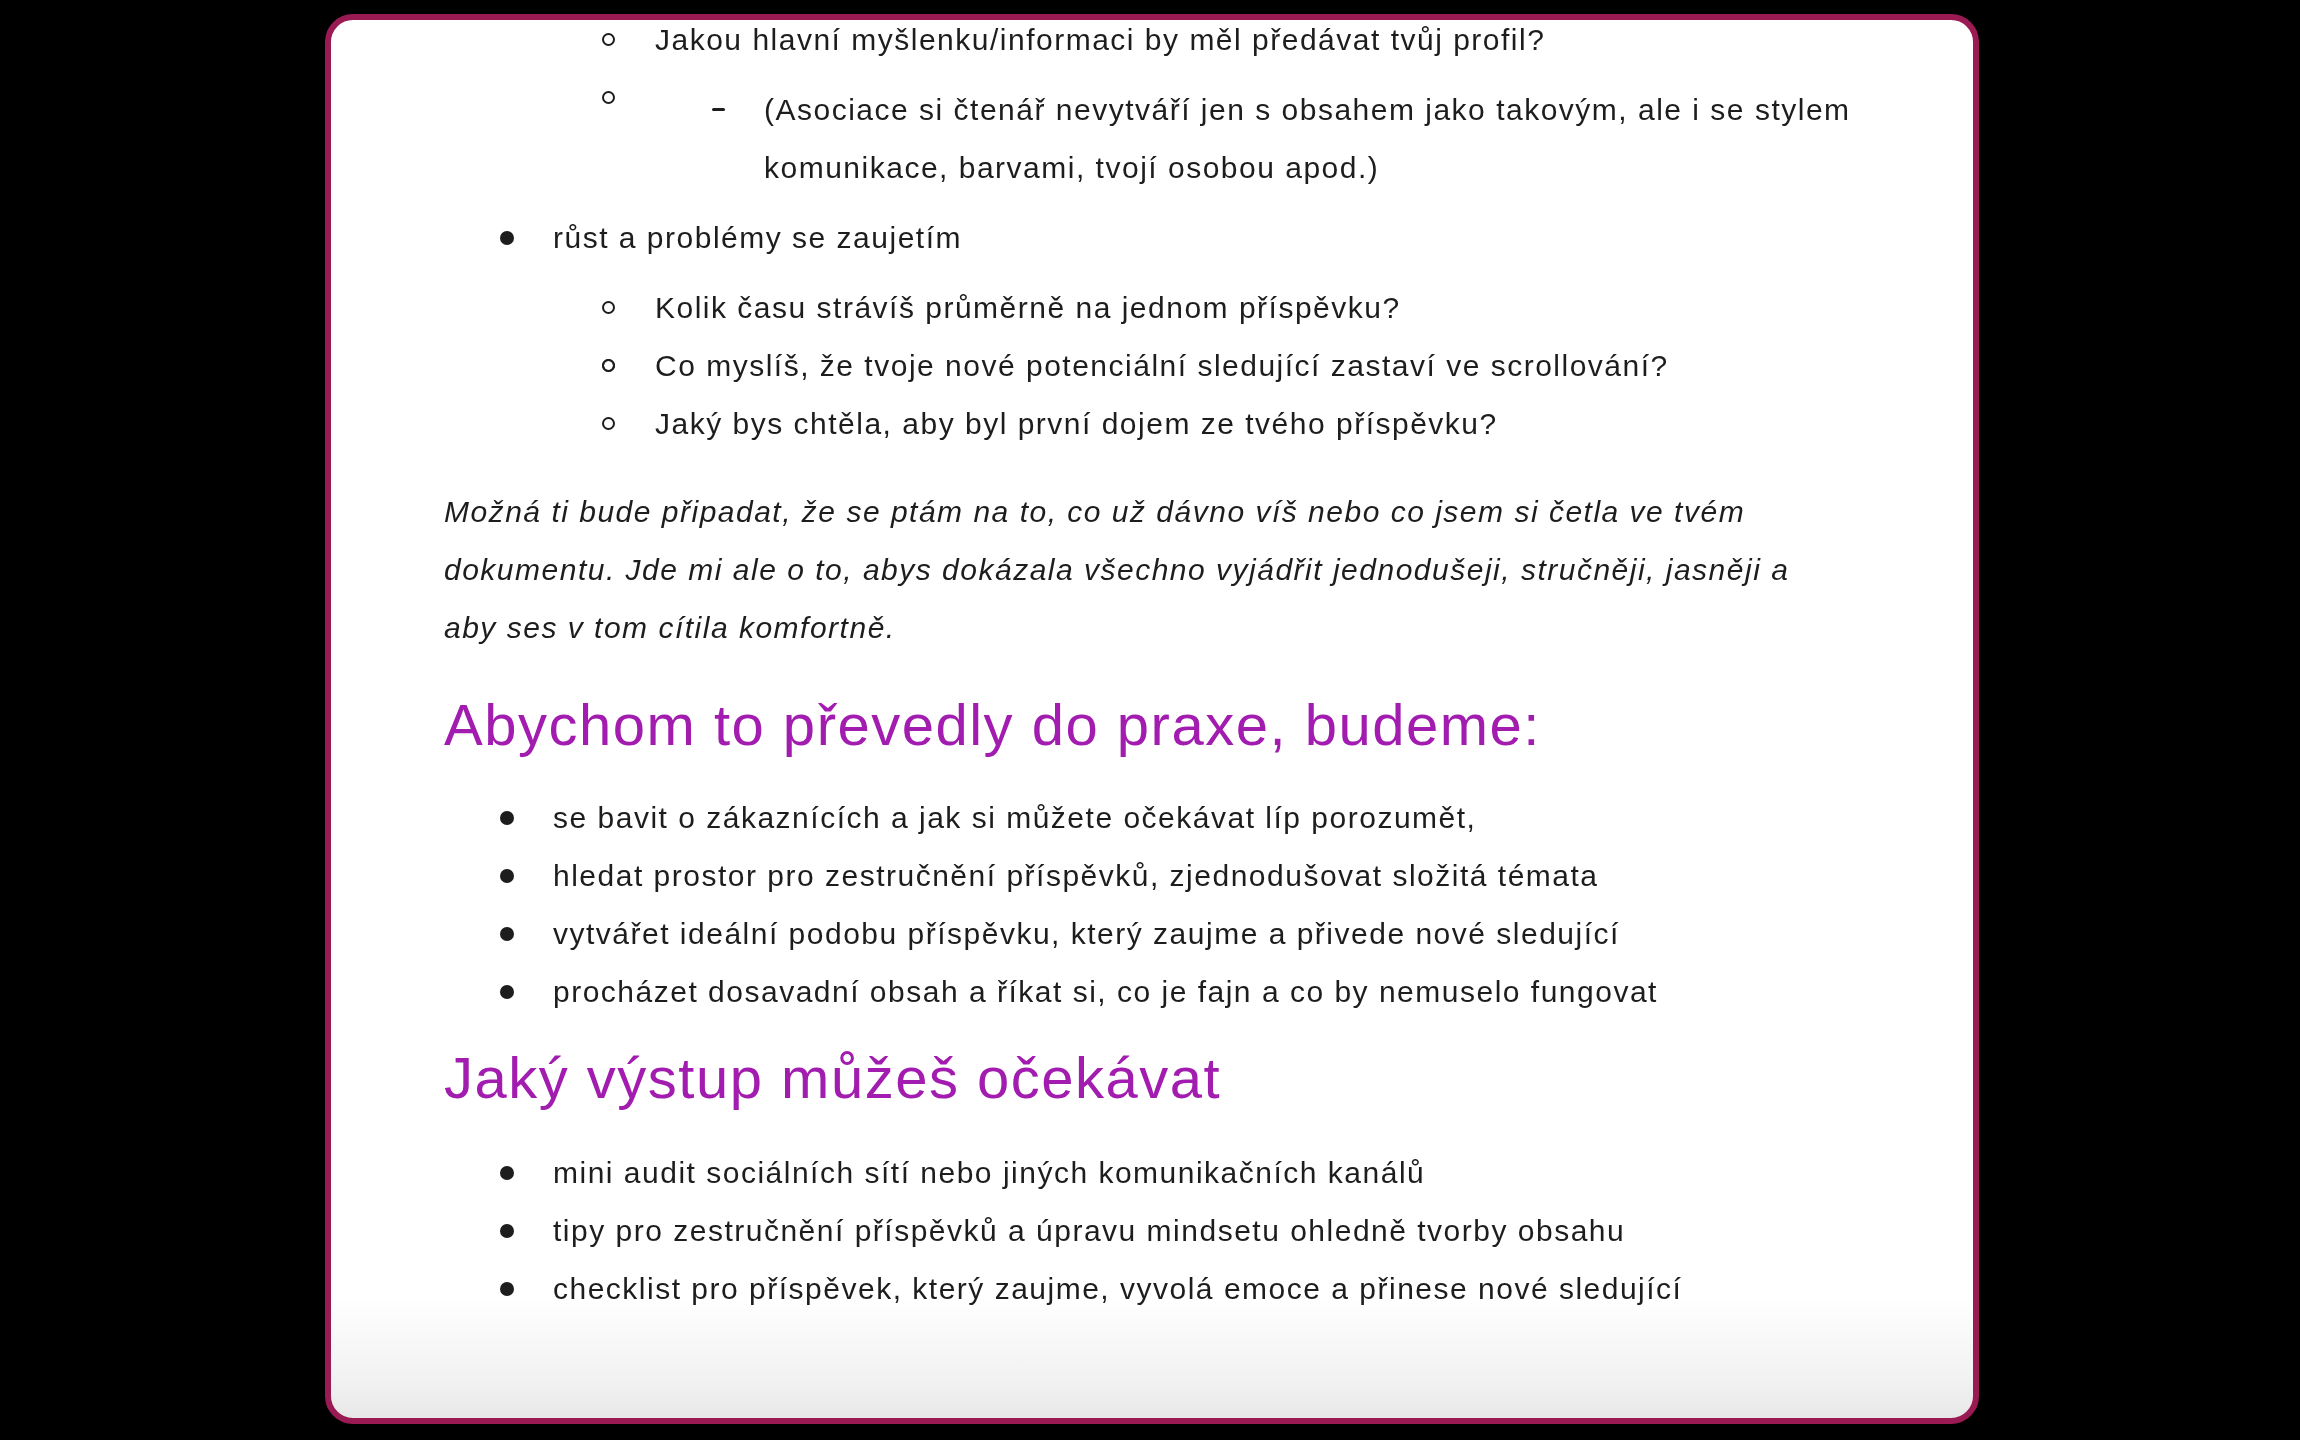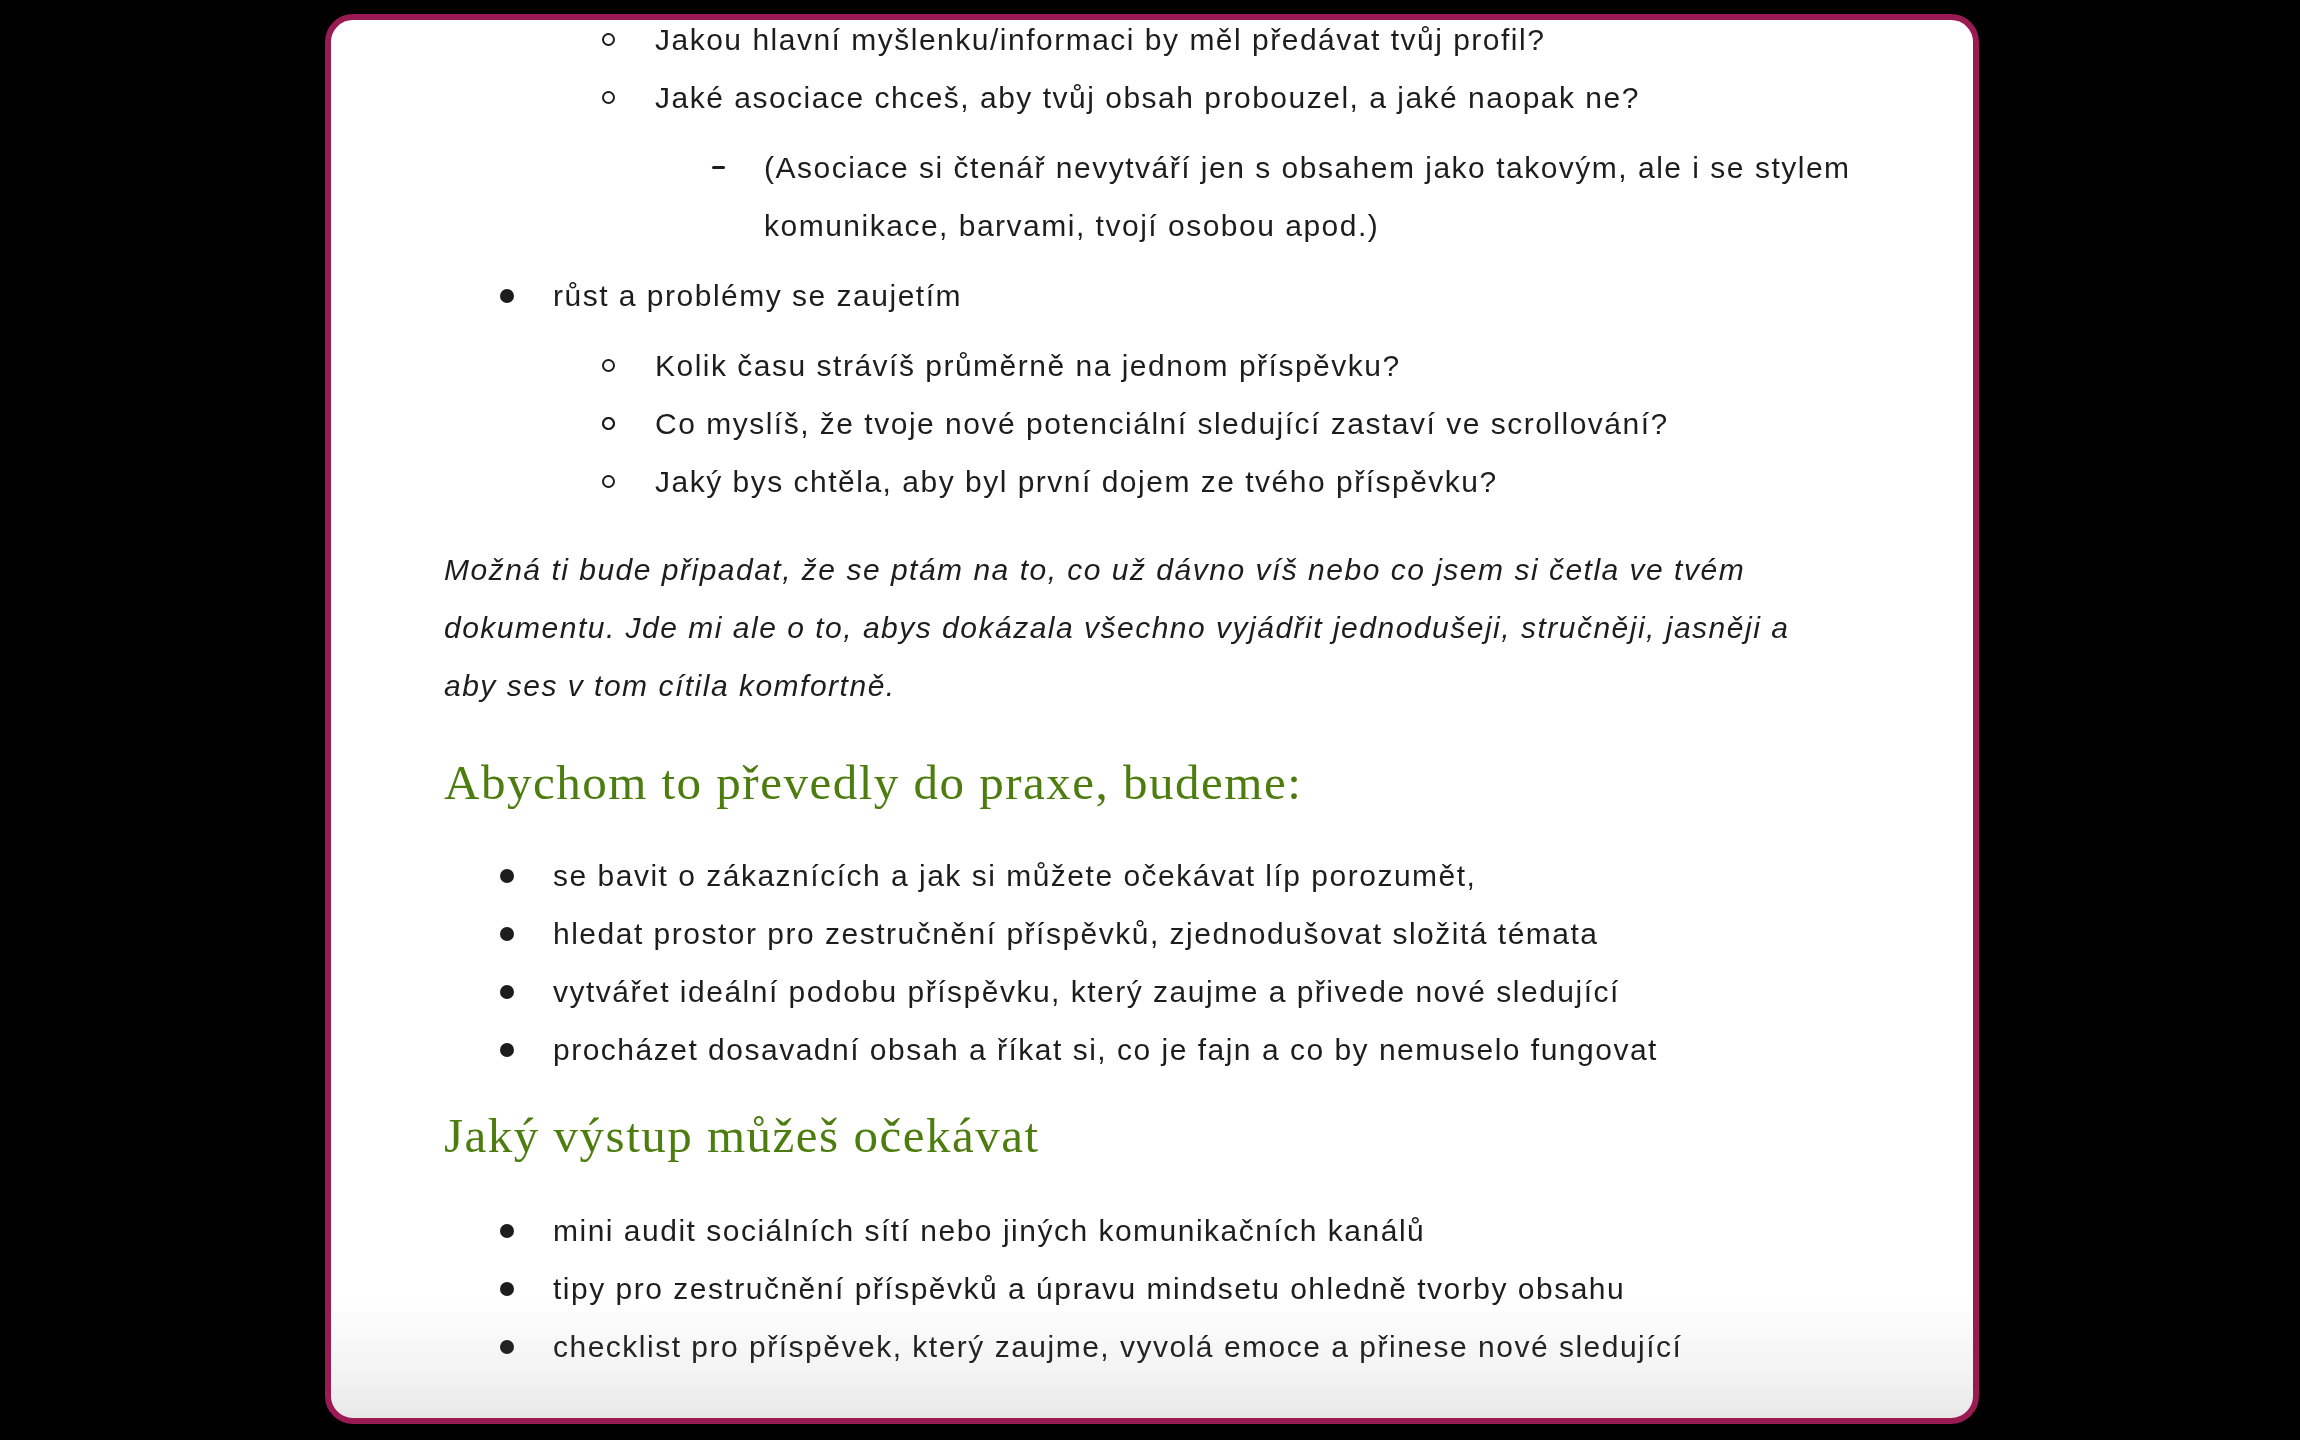--- a/index.html
+++ b/index.html
@@ -84,26 +84,25 @@
     border-radius: 1.5px;
     background: #1d1d1d;
   }
 
   .para {
     padding-left: 101px;
     font-style: italic;
   }
   .heading {
     padding-left: 101px;
-    font-size: 49px;
+    font-size: 58px;
     line-height: 66px;
     letter-spacing: 1.5px;
     font-weight: 400;
-    color: #4d7c0f;
-    font-family: Liberation Serif, serif;
+    color: #a21caf;
   }
   .bottom-fade {
     position: absolute;
     left: 0;
     right: 0;
     bottom: 0;
     height: 120px;
     pointer-events: none;
     background: linear-gradient(to bottom, rgba(120,120,120,0) 0%, rgba(120,120,120,0.10) 70%, rgba(110,110,110,0.16) 100%);
   }
@@ -115,21 +114,20 @@
   <div class="page">
     <div class="content">
 
       <div class="block" id="b1">
         <div class="li lv2">
           <span class="b circle"></span>
           <span>Jakou hlavní myšlenku/informaci by měl předávat tvůj profil?</span>
         </div>
         <div class="li lv2">
           <span class="b circle"></span>
-          <span>Jaké asociace chceš, aby tvůj obsah probouzel, a jaké naopak ne?</span>
         </div>
       </div>
 
       <div class="block" id="b2">
         <div class="li lv3">
           <span class="b dash"></span>
           <span>(Asociace si čtenář nevytváří jen s obsahem jako takovým, ale i se stylem</span>
         </div>
         <div class="li lv3">
           <span>komunikace, barvami, tvojí osobou apod.)</span>

